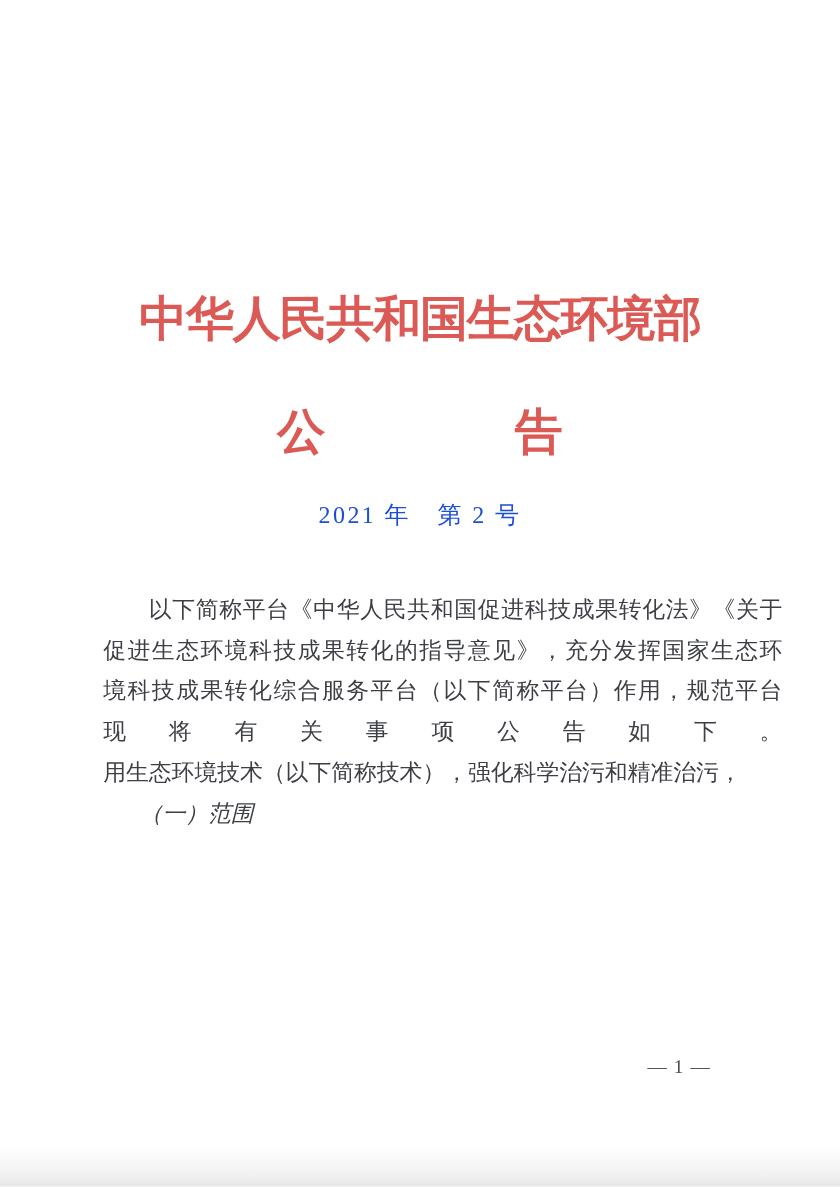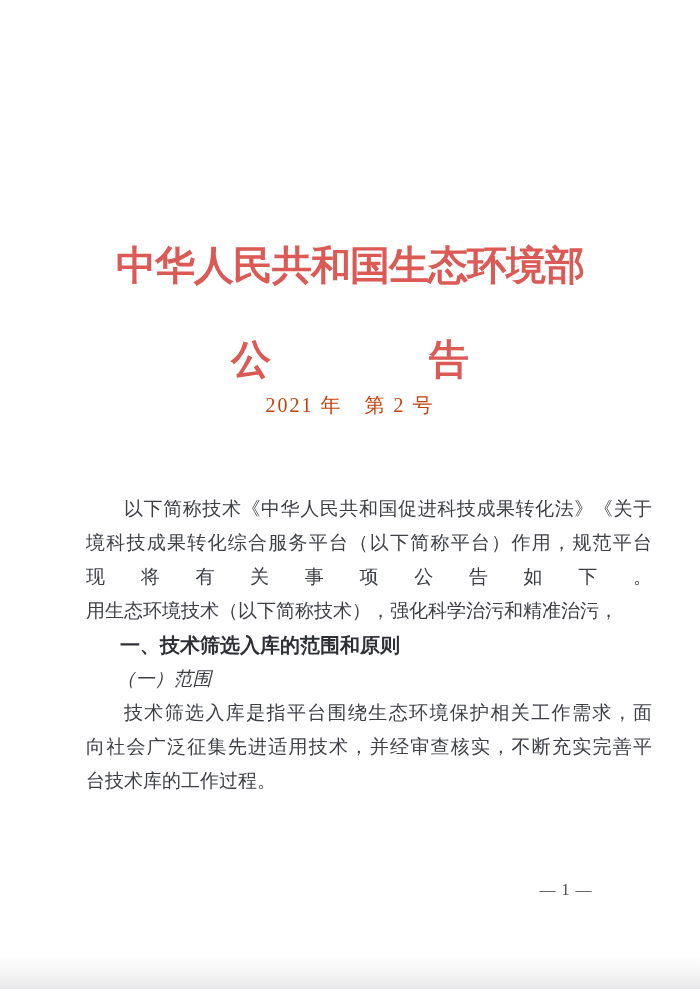--- a/index.html
+++ b/index.html
@@ -48,27 +48,27 @@
     right: 0;
     display: flex;
     justify-content: center;
     gap: 158px;
     font-size: 40px;
     font-weight: bold;
     color: #dc5a55;
   }
   .issue-line {
     position: absolute;
-    top: 392px;
+    top: 416px;
     left: 0;
     right: 0;
     text-align: center;
     font-size: 20px;
     letter-spacing: 2px;
-    color: #c2410c;
+    color: #1d4ed8;
   }
   .doc-body {
     position: absolute;
     top: 492px;
     left: 86px;
     width: 566px;
     font-size: 19px;
     line-height: 34px;
     color: #3d3f45;
   }
@@ -115,33 +115,28 @@
   <div class="gonggao">
     <span>公</span>
     <span>告</span>
   </div>
 
   <div class="issue-line">2021 年　第 2 号</div>
 
   <div class="doc-body">
 
     <div class="para">
-        <div class="line">以下简称技术《中华人民共和国促进科技成果转化法》《关于</div>
+        <div class="line">以下简称平台《中华人民共和国促进科技成果转化法》《关于</div>
+        <div class="line">促进生态环境科技成果转化的指导意见》，充分发挥国家生态环</div>
         <div class="line">境科技成果转化综合服务平台（以下简称平台）作用，规范平台</div>
         <div class="line">现将有关事项公告如下。</div>
         <div class="line">用生态环境技术（以下简称技术），强化科学治污和精准治污，</div>
       </div>
 
-    <div class="section-heading">一、技术筛选入库的范围和原则</div>
 
     <div class="subsection-heading">（一）范围</div>
 
-    <div class="para">
-        <div class="line">技术筛选入库是指平台围绕生态环境保护相关工作需求，面</div>
-        <div class="line">向社会广泛征集先进适用技术，并经审查核实，不断充实完善平</div>
-        <div class="line">台技术库的工作过程。</div>
-      </div>
 
   </div>
 
   <div class="page-number">— 1 —</div>
 
 </div>
 
 </body></html>

